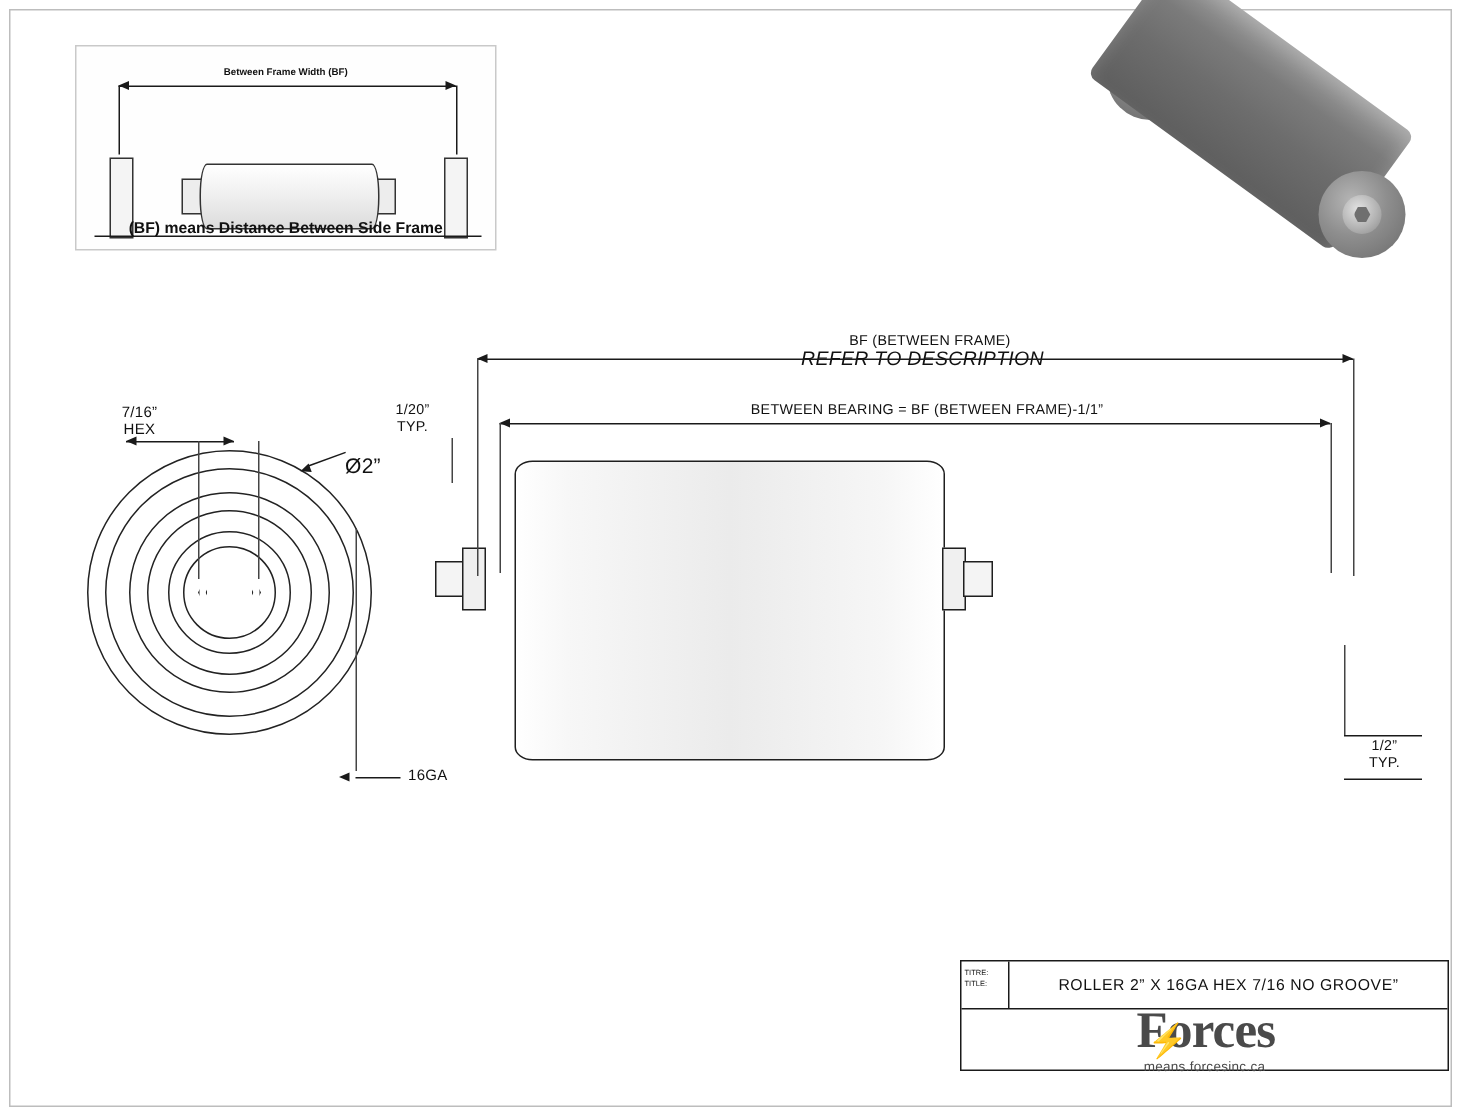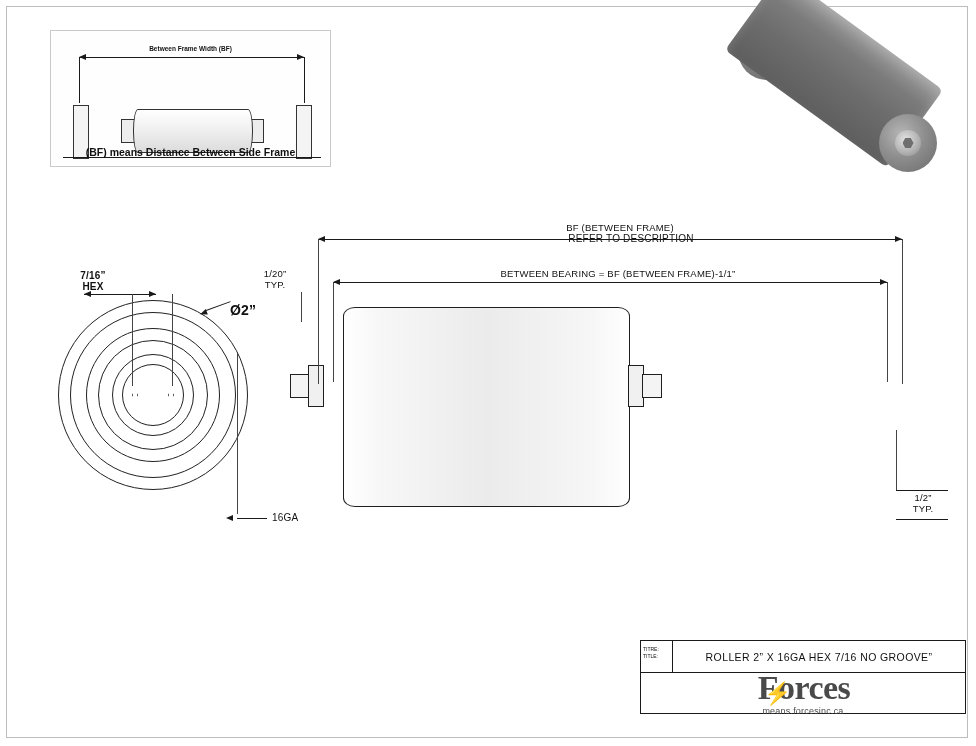--- a/index.html
+++ b/index.html
@@ -29,21 +29,21 @@
 
   
   .lbl {
     position: absolute;
     font-family: "Liberation Sans", sans-serif;
     font-size: 9.5px;
     color: #111;
     white-space: pre;
     letter-spacing: 0.2px;
   }
-  .lbl.bold { font-weight: bold; }
+  .lbl.bold { font-weight: normal; }
   .lbl.center { text-align: center; }
   .hline {
     position: absolute;
     height: 0;
     border-top: 1px solid #1a1a1a;
   }
   .vline {
     position: absolute;
     width: 0;
     border-left: 1px solid #1a1a1a;
@@ -347,21 +347,21 @@
 
   <div id="sideview">
     <div class="sv-shaft" style="left:10px;"></div>
     <div class="sv-shoulder" style="left:28px;"></div>
     <div class="sv-body"></div>
     <div class="sv-shoulder" style="left:348px;"></div>
     <div class="sv-shaft" style="left:362px;"></div>
   </div>
 
   <div class="lbl center" style="left:470px; top:222px; width:300px; font-size:9.5px; line-height:11px;">BF (BETWEEN FRAME)</div>
-  <div class="lbl center" style="left:481px; top:233px; width:300px; font-size:10px; line-height:11px;">REFER TO DESCRIPTION</div>
+  <div class="lbl center" style="left:465px; top:233px; width:300px; font-size:13px; line-height:11px;font-style:italic;">REFER TO DESCRIPTION</div>
   <div class="hline" style="left:318px; top:239px; width:584px;"></div>
   <div class="arrowL" style="left:318px; top:236px;"></div>
   <div class="arrowR" style="left:895px; top:236px;"></div>
   <div class="vline thin" style="left:318px; top:239px; height:145px;"></div>
   <div class="vline thin" style="left:902px; top:239px; height:145px;"></div>
 
   <div class="lbl center" style="left:478px; top:268px; width:280px; font-size:9.5px;">BETWEEN BEARING = BF (BETWEEN FRAME)-1/1”</div>
   <div class="hline" style="left:333px; top:282px; width:554px;"></div>
   <div class="arrowL" style="left:333px; top:279px;"></div>
   <div class="arrowR" style="left:880px; top:279px;"></div>

